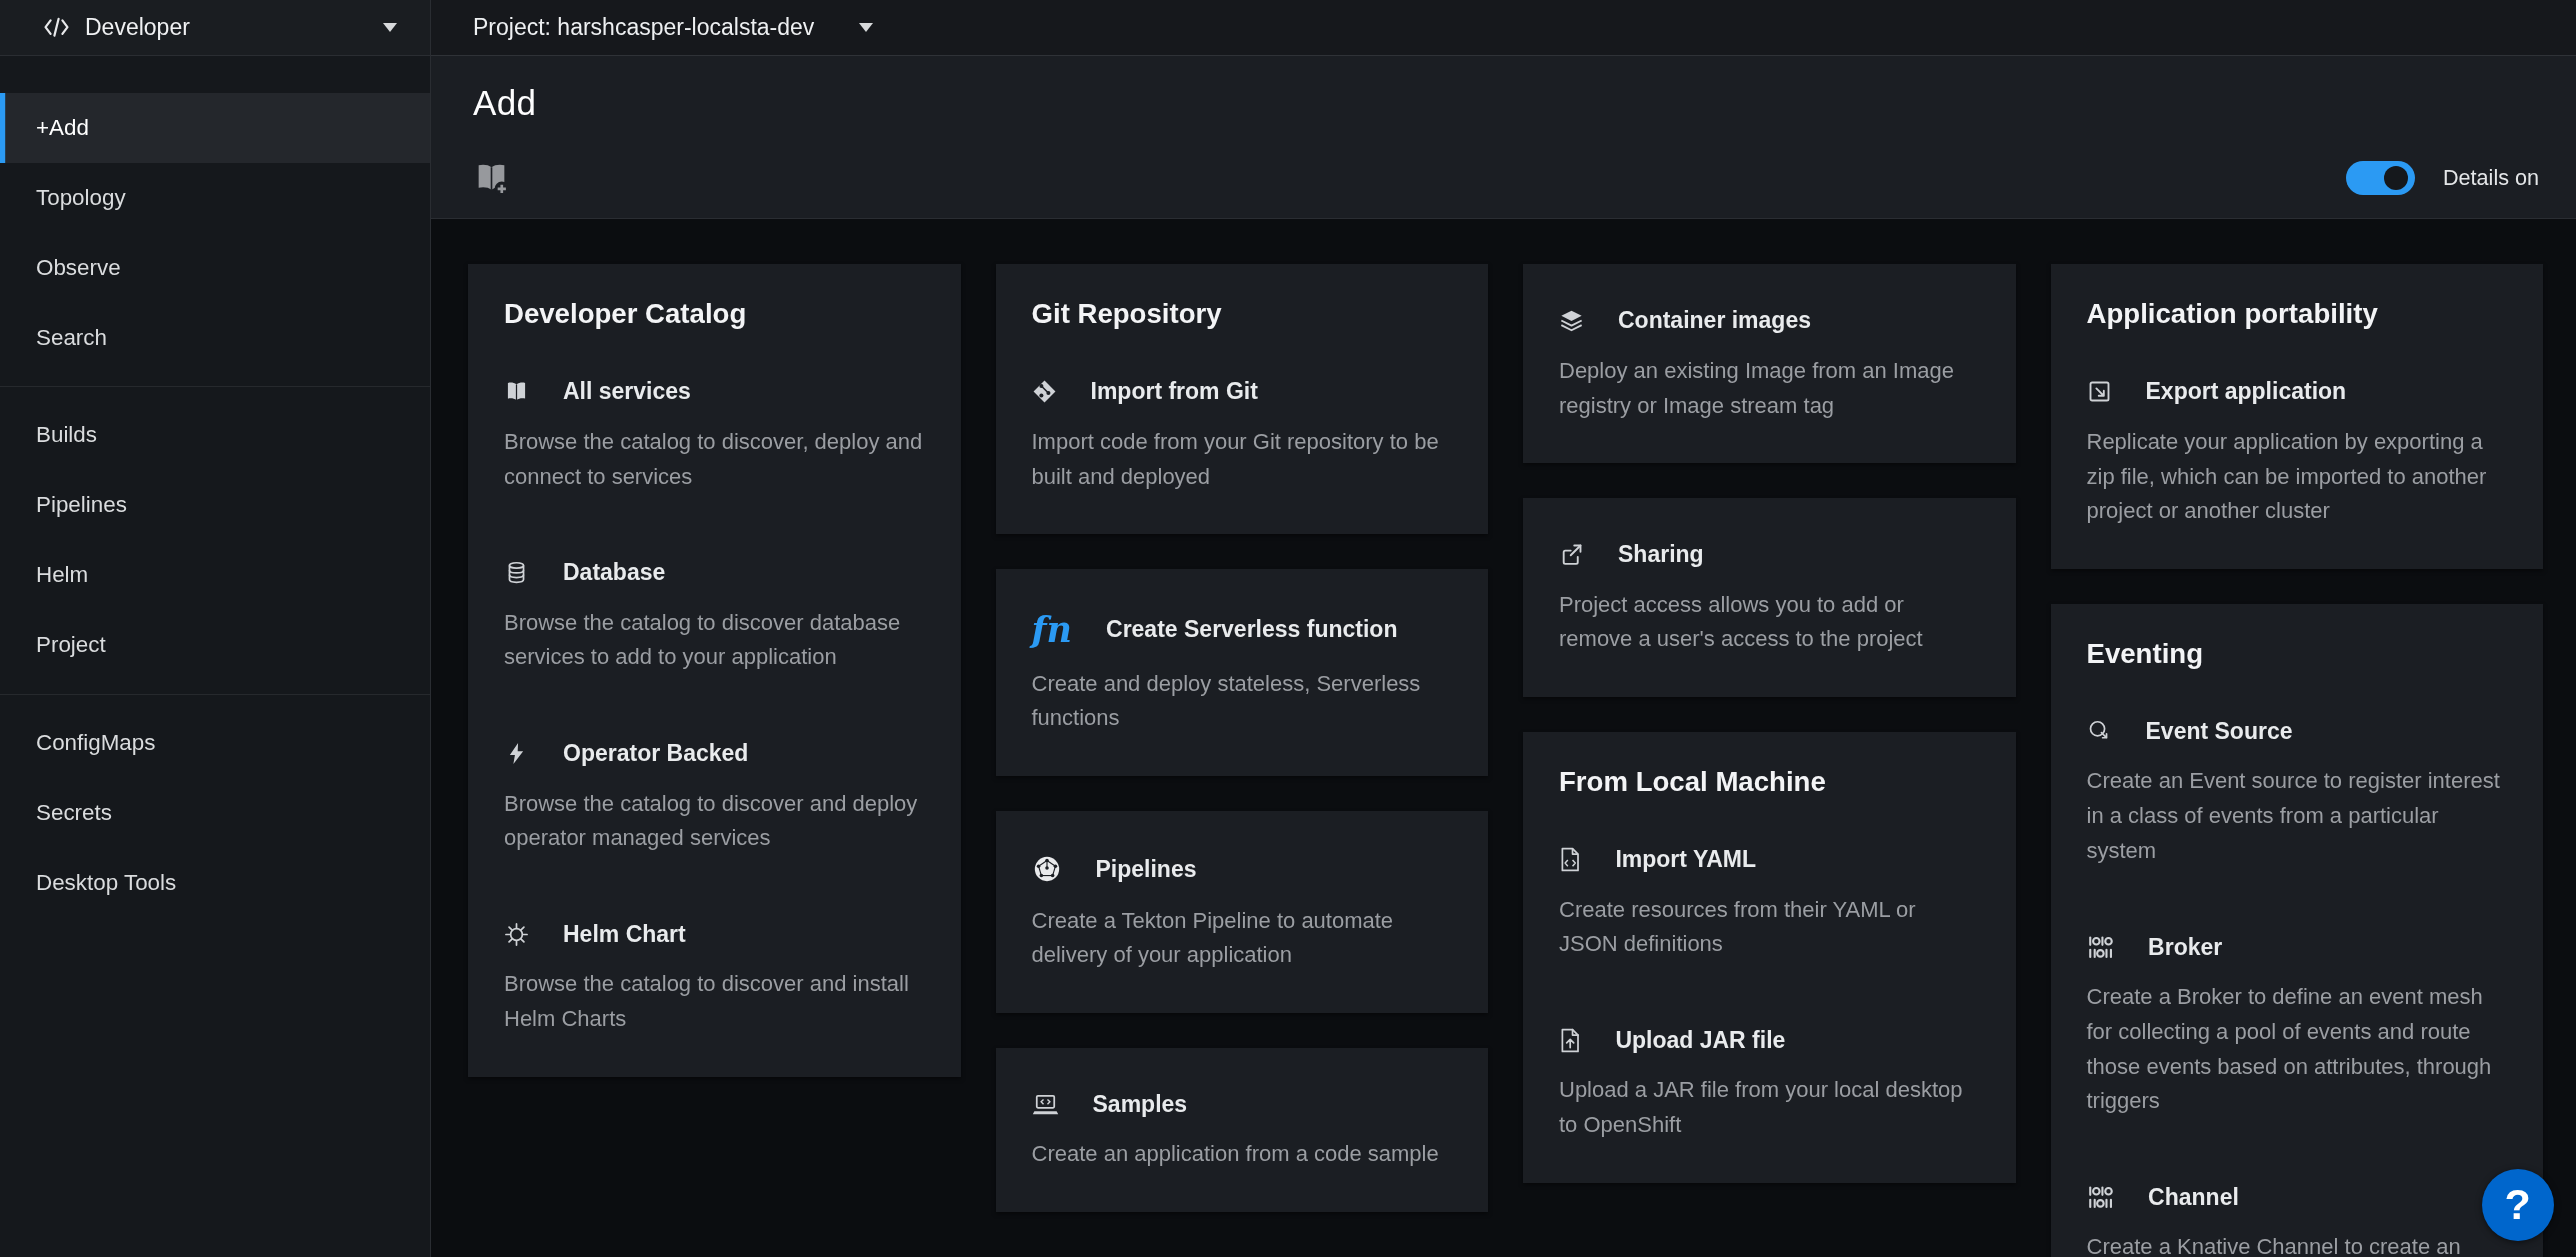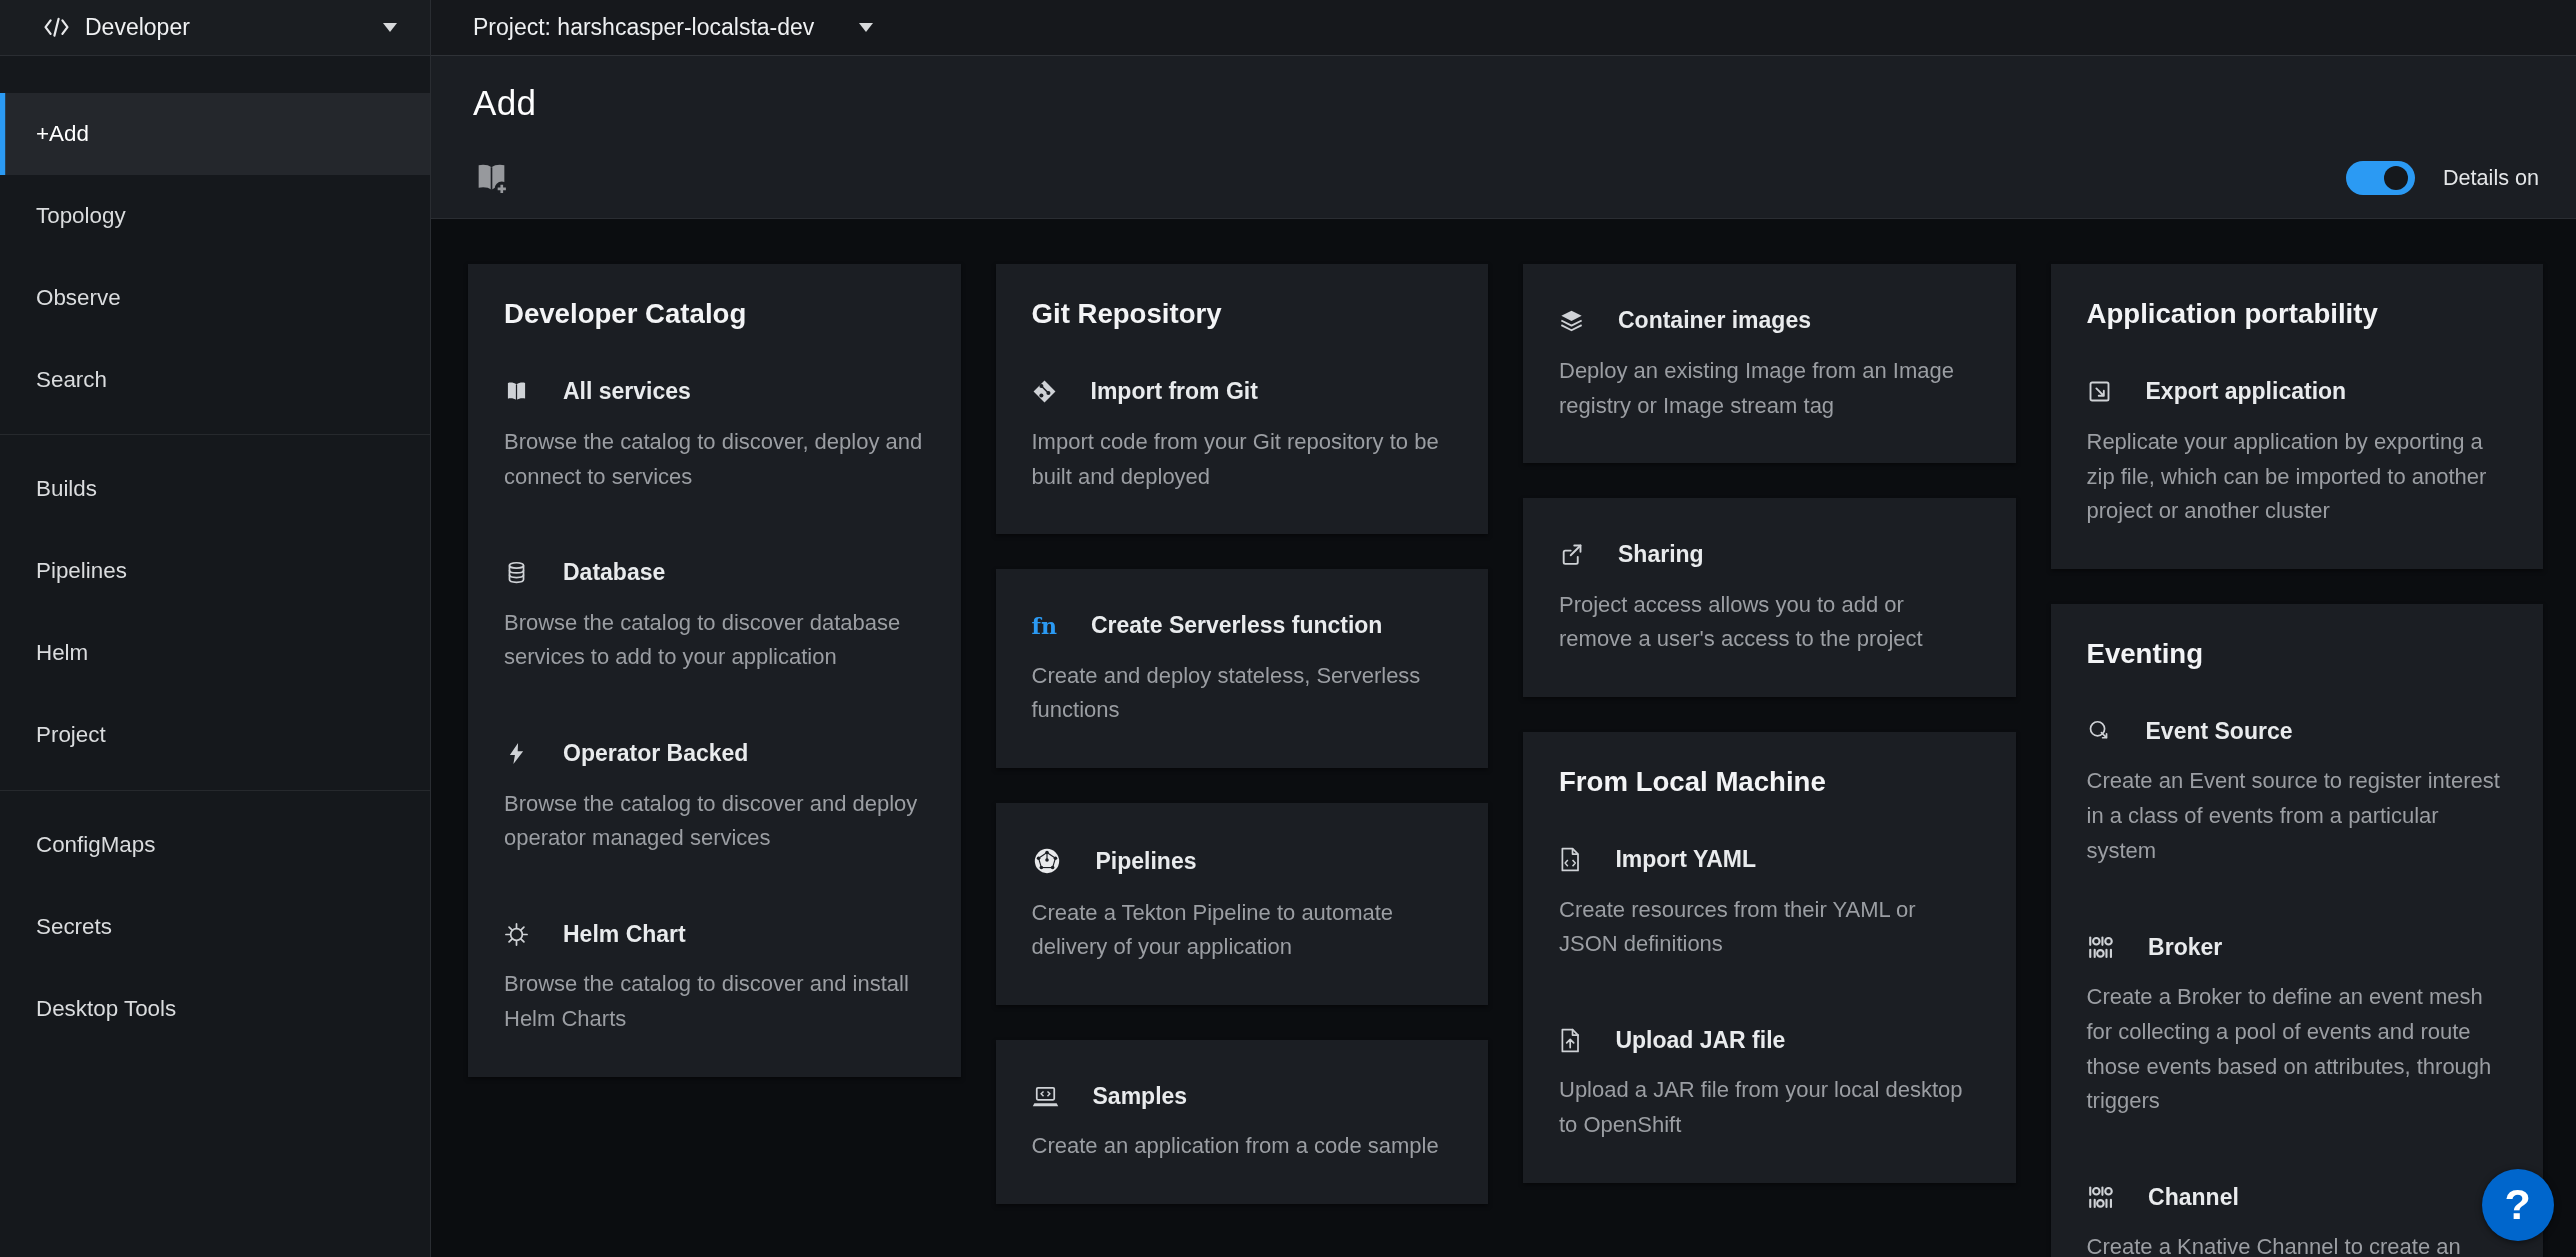--- a/index.html
+++ b/index.html
@@ -41,21 +41,21 @@
   .projectbar{
     background:var(--bar-bg);border-bottom:0.7px solid #2f3237;
     display:flex;align-items:center;gap:45px;padding:0 0 0 42px;cursor:pointer;
   }
   .project-label{font-size:23px;color:#eef0f2}
 
   
   .sidebar{background:var(--side-bg);border-right:0.7px solid var(--line);padding-top:37px}
   .nav{list-style:none;margin:0;padding:0}
   .nav-item{
-    height:82px;display:flex;align-items:center;padding:0 15px 0 36px;
+    height:70px;display:flex;align-items:center;padding:0 15px 0 36px;
     font-size:22.4px;color:var(--side-text);cursor:pointer;
   }
   .nav-item.selected{background:#24272c;box-shadow:inset 5.2px 0 0 var(--blue);color:#fff}
   .nav-divider{height:0.7px;background:var(--line-soft);margin:13.4px 0}
 
   
   .main{display:flex;flex-direction:column;overflow:hidden;background:var(--page-bg)}
   .page-header{background:var(--card-bg);border-bottom:0.7px solid var(--line);padding:27px 34px 22.4px 42px}
   .add-title{font-size:35px;font-weight:500;color:#fdfdfe;margin:0;letter-spacing:0.4px}
   .header-row{display:flex;align-items:center;margin-top:36px}
@@ -70,21 +70,21 @@
   .col{display:flex;flex-direction:column;gap:35px;min-width:0}
   .card{background:var(--card-bg);padding:34px 36px 40px;box-shadow:0 1.5px 4.5px rgba(0,0,0,.45)}
   .card.solo{padding-top:43px}
   .card-title{font-size:27.6px;font-weight:700;color:var(--text-hi);margin:0 0 48px}
   .item + .item{margin-top:65px}
   .item-head{display:flex;align-items:center;gap:34px;cursor:pointer}
   .icon{color:var(--icon-gray);display:flex;flex:none}
   .icon svg{display:block}
   .item-title{font-size:23px;font-weight:600;color:var(--text-item)}
   .item-desc{margin:19.4px 0 0;font-size:22px;line-height:1.58;color:var(--text-dim)}
-  .fn-glyph{font-family:"DejaVu Serif","Liberation Serif",serif;font-weight:600;font-size:22px;color:var(--blue);line-height:1}
+  .fn-glyph{font-family:"DejaVu Serif","Liberation Serif",serif;font-style:italic;font-weight:600;font-size:35px;color:var(--blue);line-height:1}
 
   
   .help-btn{
     position:absolute;right:22.4px;bottom:16.4px;width:72px;height:72px;border-radius:50%;
     background:var(--help-blue);color:#fff;display:flex;align-items:center;justify-content:center;
     font-size:43px;font-weight:700;cursor:pointer;box-shadow:0 1.5px 6px rgba(0,0,0,.5);
   }
 </style>
 </head>
 <body>

